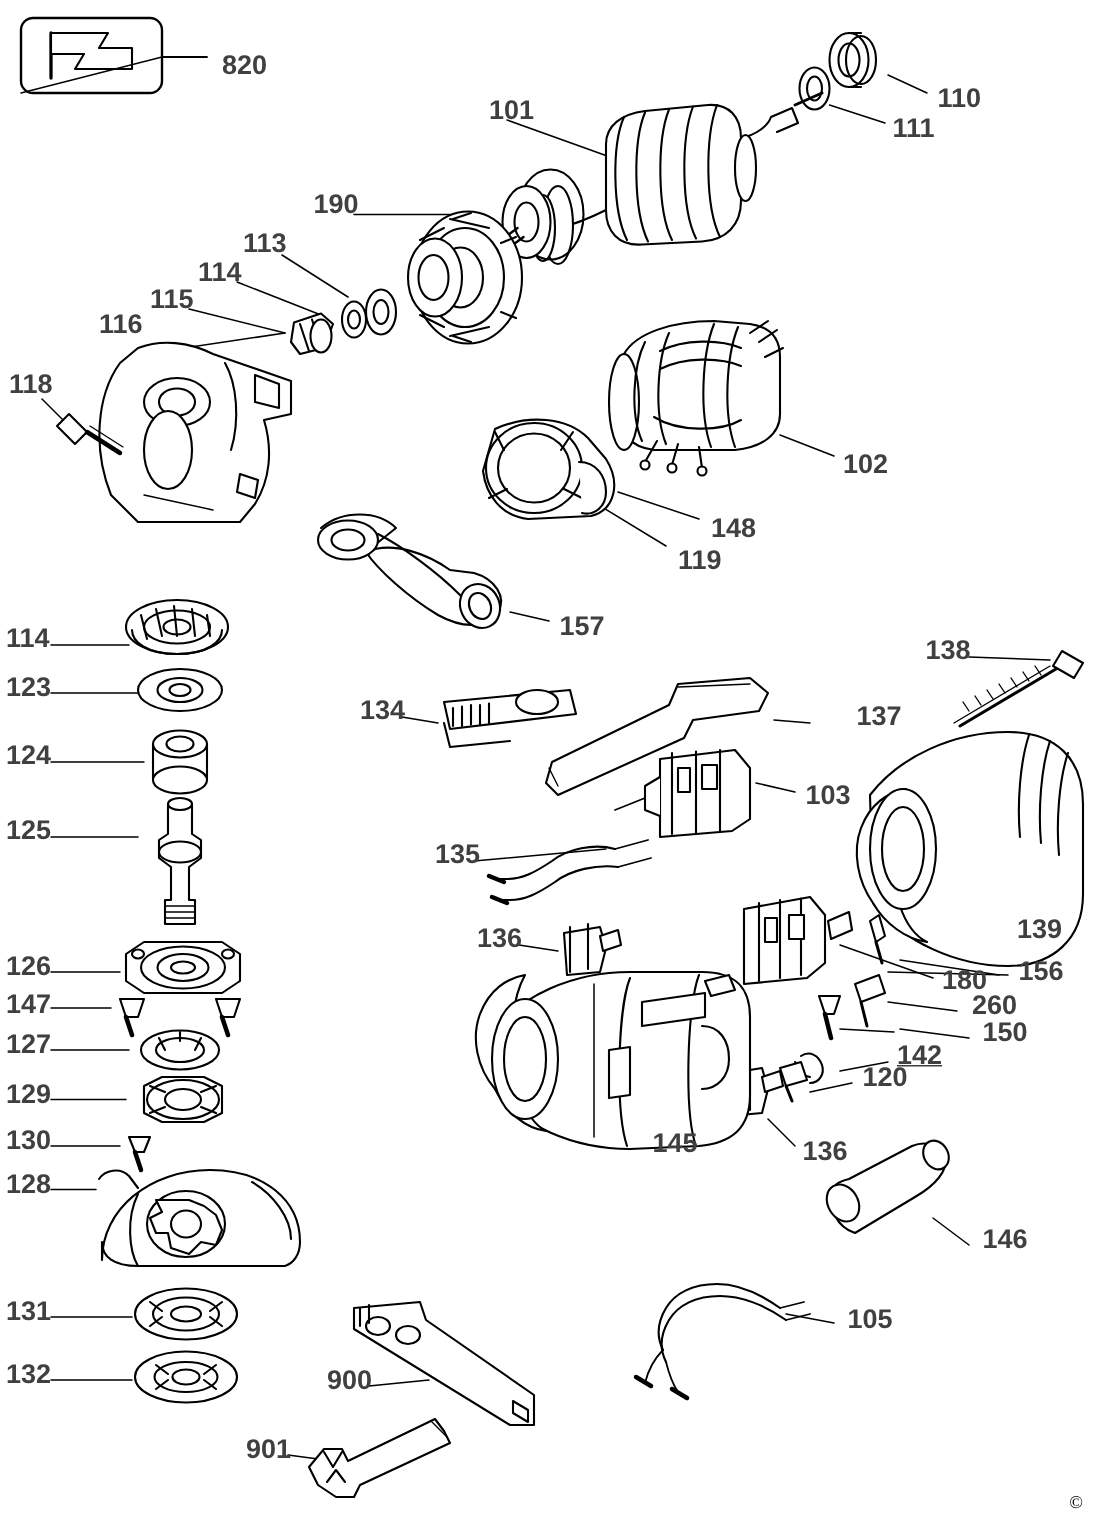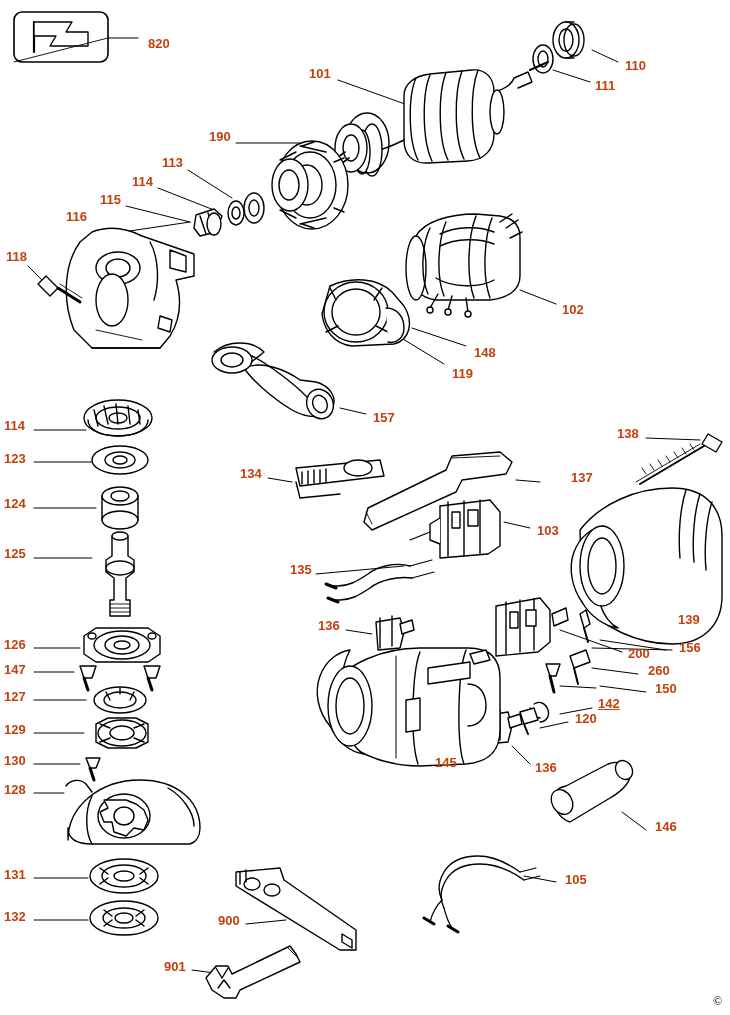--- a/index.html
+++ b/index.html
@@ -24,23 +24,23 @@
   svg.layer {
     position: absolute;
     left: 0;
     top: 0;
     width: 730px;
     height: 1015px;
   }
   .lbl {
     position: absolute;
     font-family: "Liberation Sans", sans-serif;
-    font-size: 13px;
+    font-size: 18px;
     font-weight: bold;
-    color: #c2410c;
+    color: #404040;
     white-space: nowrap;
     line-height: 13px;
   }
   .copyright {
     position: absolute;
     right: 8px;
     bottom: 6px;
     font-size: 12px;
     color: #000;
     font-family: "Liberation Serif", serif;
@@ -453,21 +453,21 @@
       <path d="M206 978 L216 966 L228 966 L232 974 L290 946 L296 954 L300 962 L240 990
                L236 998 L224 998 L212 990 Z" fill="#fff"></path>
       <path d="M216 968 L222 978 L228 968" fill="#fff"></path>
       <path d="M218 988 L224 980 L230 988" fill="#fff"></path>
       <path d="M288 948 L298 958" stroke-width="0.9"></path>
     </g>
 
   </svg>
 
   <div class="lbl" style="left:148px; top:37px;">820</div>
-  <div class="lbl" style="left:309px; top:67px;text-align:center;">101</div>
+  <div class="lbl" style="left:326px; top:67px;text-align:center;">101</div>
   <div class="lbl" style="left:625px; top:59px;">110</div>
   <div class="lbl" style="left:595px; top:79px;">111</div>
   <div class="lbl" style="left:209px; top:130px;">190</div>
   <div class="lbl" style="left:162px; top:156px;">113</div>
   <div class="lbl" style="left:132px; top:175px;">114</div>
   <div class="lbl" style="left:100px; top:193px;">115</div>
   <div class="lbl" style="left:66px;  top:210px;">116</div>
   <div class="lbl" style="left:6px;   top:250px;">118</div>
   <div class="lbl" style="left:562px; top:303px;">102</div>
   <div class="lbl" style="left:474px; top:346px;">148</div>
@@ -478,21 +478,21 @@
   <div class="lbl" style="left:4px;   top:497px;">124</div>
   <div class="lbl" style="left:4px;   top:547px;">125</div>
   <div class="lbl" style="left:617px; top:427px;">138</div>
   <div class="lbl" style="left:240px; top:467px;">134</div>
   <div class="lbl" style="left:547px; top:471px;margin-left:24px;">137</div>
   <div class="lbl" style="left:537px; top:524px;">103</div>
   <div class="lbl" style="left:290px; top:563px;">135</div>
   <div class="lbl" style="left:678px; top:613px;">139</div>
   <div class="lbl" style="left:4px;   top:638px;">126</div>
   <div class="lbl" style="left:318px; top:619px;">136</div>
-  <div class="lbl" style="left:628px; top:647px;">200</div>
+  <div class="lbl" style="left:628px; top:647px;">180</div>
   <div class="lbl" style="left:679px; top:641px;">156</div>
   <div class="lbl" style="left:4px;   top:663px;">147</div>
   <div class="lbl" style="left:648px; top:664px;">260</div>
   <div class="lbl" style="left:655px; top:682px;">150</div>
   <div class="lbl" style="left:4px;   top:690px;">127</div>
   <div class="lbl" style="left:598px; top:697px;text-decoration:underline;">142</div>
   <div class="lbl" style="left:575px; top:712px;">120</div>
   <div class="lbl" style="left:4px;   top:723px;">129</div>
   <div class="lbl" style="left:4px;   top:754px;">130</div>
   <div class="lbl" style="left:435px; top:756px;">145</div>

